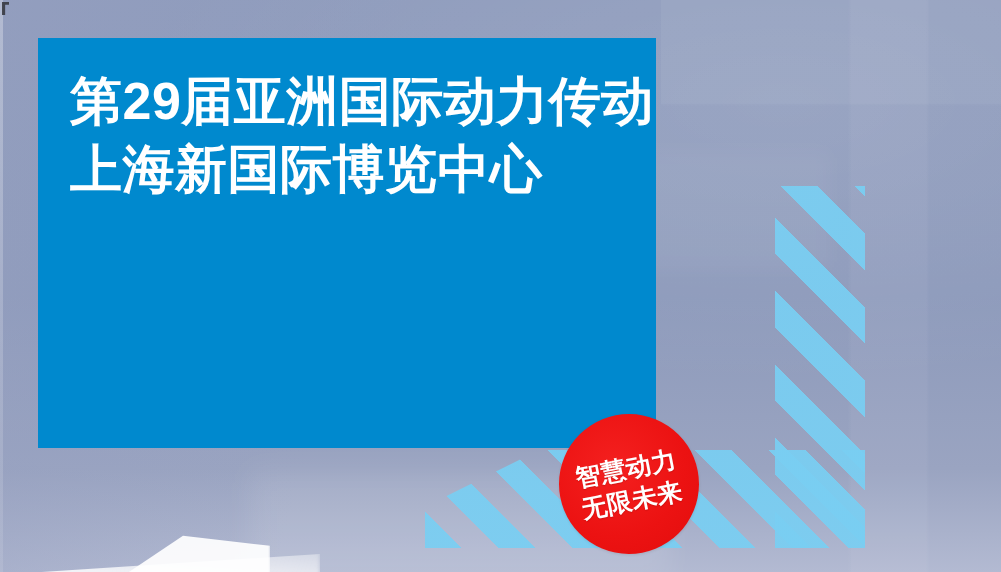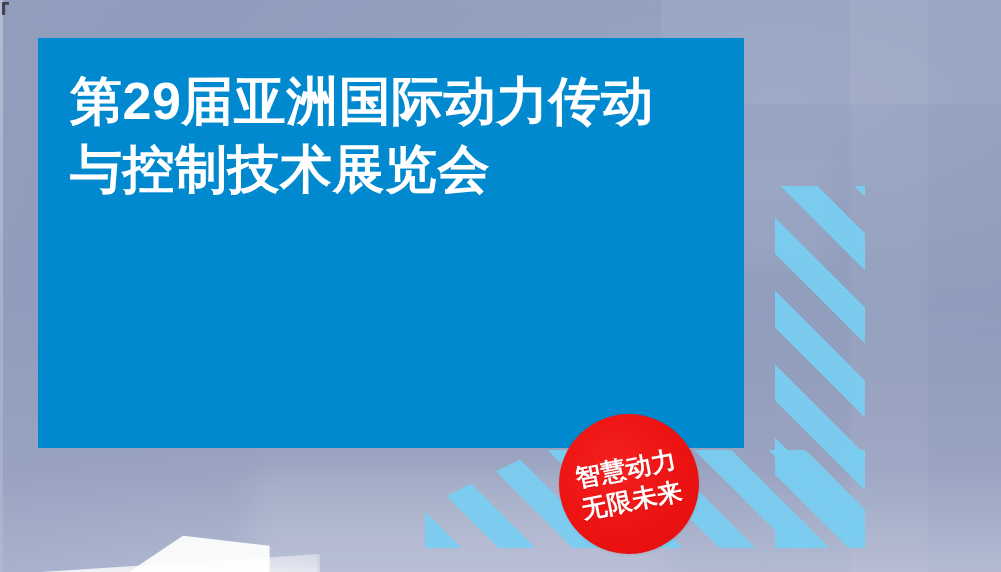--- a/index.html
+++ b/index.html
@@ -100,21 +100,21 @@
   .stripes-horz {
     left: 425px; top: 450px;
     width: 440px; height: 98px;
     clip-path: polygon(26% 0%, 100% 0%, 100% 100%, 0% 100%, 0% 58%);
   }
 
   
   .panel {
     position: absolute;
     left: 38px; top: 38px;
-    width: 706px; height: 410px;
+    width: 618px; height: 410px;
     background: #0089ce;
     box-shadow: 0 0 0 0 rgba(0,0,0,0);
   }
   .panel-inner {
     position: absolute;
     left: 32px; top: 30px;
     right: 20px;
   }
   .title {
     color: #ffffff;
@@ -191,21 +191,21 @@
 
   <div class="stripes-wrap">
     <div class="stripes stripes-vert"></div>
     <div class="stripes stripes-horz"></div>
   </div>
 
   <div class="panel">
     <div class="panel-inner">
       <div class="title">
         <span class="title-line">第29届亚洲国际动力传动</span>
-        <span class="title-line">与控制技术展览会</span>
+        <span class="title-line">上海新国际博览中心</span>
       </div>
     </div>
   </div>
 
   <div class="seal">
     <span class="seal-line">智慧动力</span>
     <span class="seal-line">无限未来</span>
   </div>
 
   <div class="left-edge"></div>

